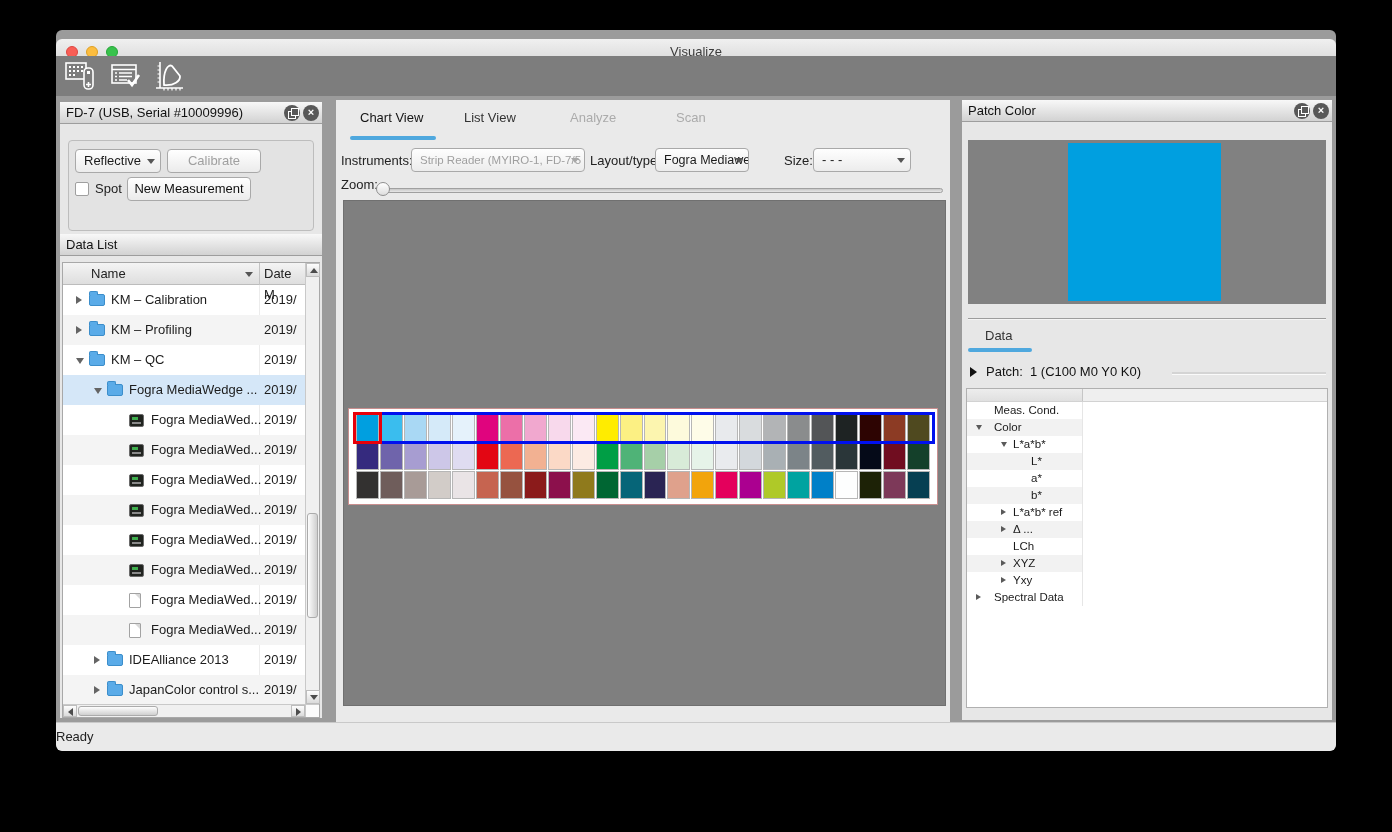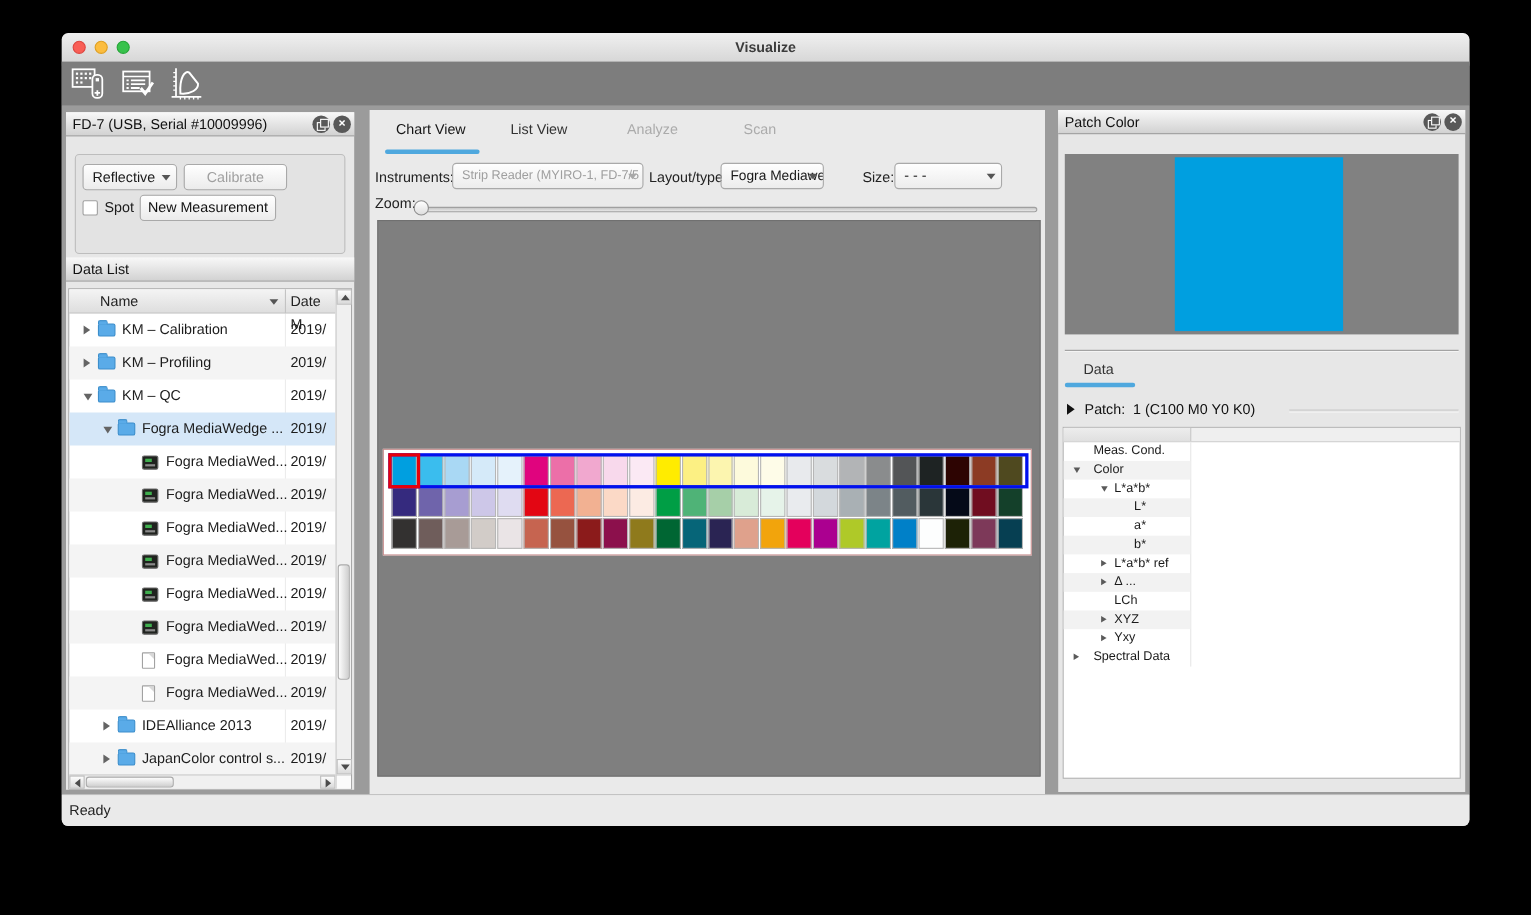--- a/index.html
+++ b/index.html
@@ -2,23 +2,23 @@
 <html><head>
 <meta charset="utf-8">
 <style>
   * { box-sizing: border-box; margin: 0; padding: 0; }
   html,body { width:1392px; height:832px; background:#000; overflow:hidden;
               font-family:"Liberation Sans", sans-serif; }
   .win { position:absolute; left:56px; top:30px; width:1280px; height:721px;
          border-radius:6px; background:#9b9b9b; overflow:hidden;
          box-shadow:0 18px 45px rgba(0,0,0,.85); }
   
-  .titlebar { position:absolute; left:0; top:0; right:0; height:30px;
+  .titlebar { position:absolute; left:0; top:9px; right:0; height:30px;
               background:linear-gradient(#f0f0f0,#d4d4d4);
-              border-bottom:1px solid #a6a6a6; border-radius:6px 6px 0 0;font-weight:bold; }
+              border-bottom:1px solid #a6a6a6; border-radius:6px 6px 0 0; }
   .tl { position:absolute; top:7px; width:12px; height:12px; border-radius:50%; }
   .tl.red    { left:10px; background:#f95e56; border:1px solid #dd4741; }
   .tl.yellow { left:30px; background:#fcbd3f; border:1px solid #dfa023; }
   .tl.green  { left:50px; background:#38c24c; border:1px solid #26a638; }
   .apptitle { position:absolute; left:0; right:0; top:0; height:26px; line-height:26px;
               text-align:center; font-size:13px; color:#3c3c3c; }
   
   .toolbar { position:absolute; left:0; top:26px; right:0; height:40px; background:#7d7d7d; }
   .tbtn { position:absolute; top:3px; width:34px; height:34px; }
   
@@ -176,21 +176,21 @@
   .pt-arrow { position:absolute; width:0; height:0; z-index:1; }
   .pt-arrow.r { top:5px; border-top:3.5px solid transparent; border-bottom:3.5px solid transparent;
                 border-left:5px solid #5a5a5a; }
   .pt-arrow.d { top:6px; border-left:3.5px solid transparent; border-right:3.5px solid transparent;
                 border-top:5px solid #5a5a5a; }
   .pt-label { position:absolute; top:0; line-height:17px; font-size:11.5px; color:#1a1a1a;
               white-space:nowrap; z-index:1; }
   
   .statusbar { position:absolute; left:0; bottom:0; width:100%; height:29px; background:#eaeaea;
                border-top:1px solid #c9c9c9; border-radius:0 0 6px 6px; font-size:13px;
-               color:#222; line-height:28px; padding-left:7px; }
+               color:#222; line-height:28px; }
 </style>
 </head>
 <body>
 
 <div class="win">
 
   <div class="titlebar">
     <span class="tl red"></span>
     <span class="tl yellow"></span>
     <span class="tl green"></span>

